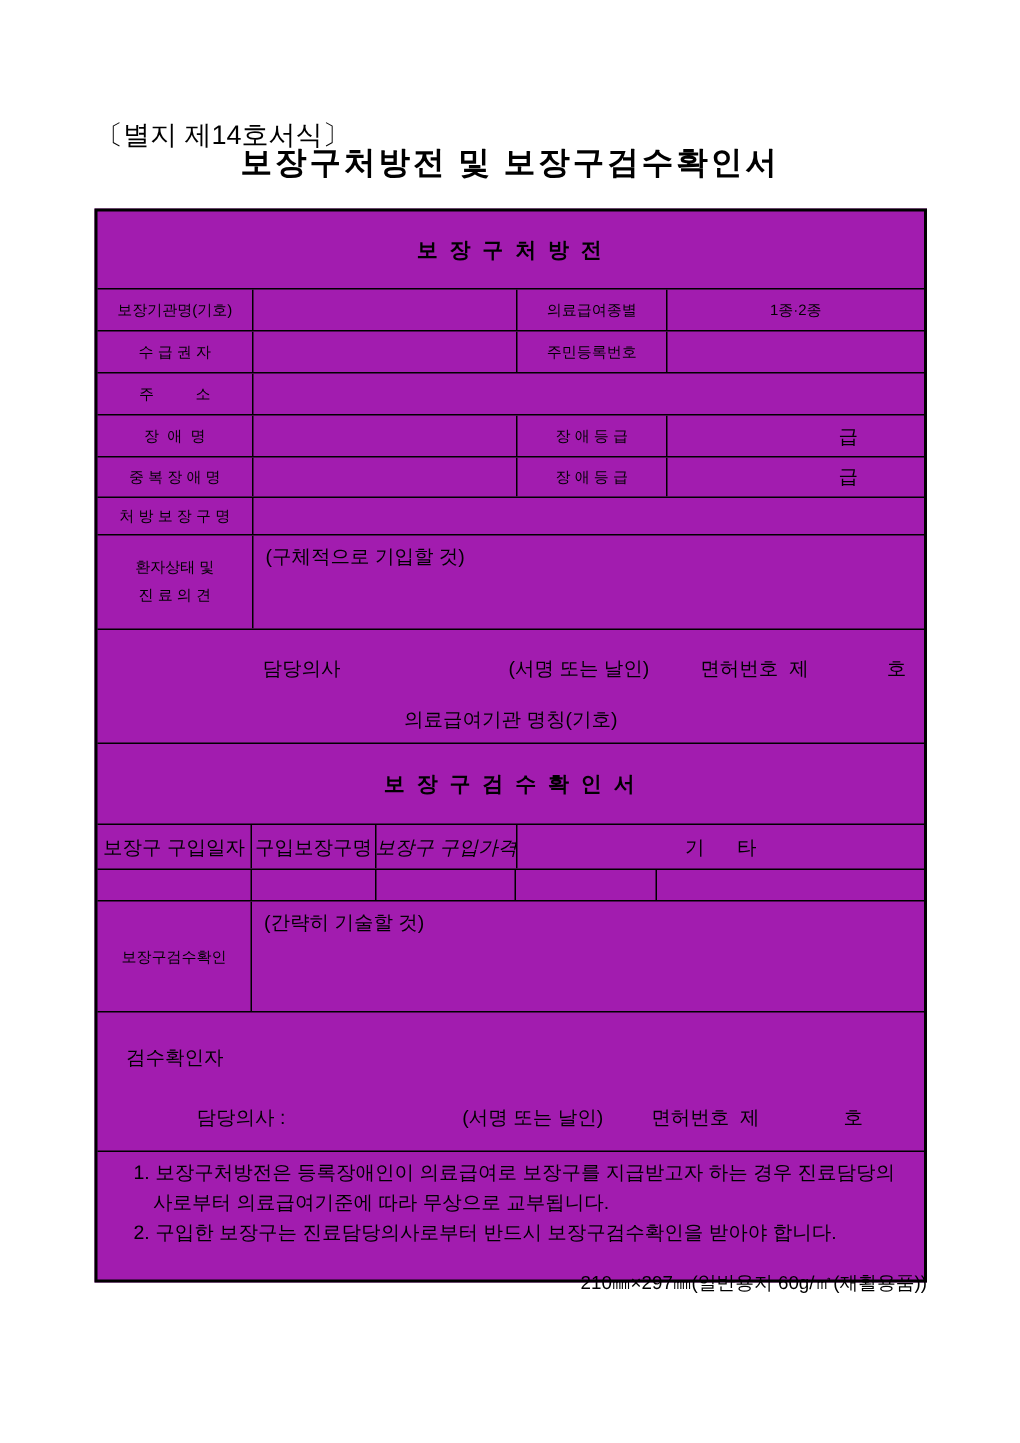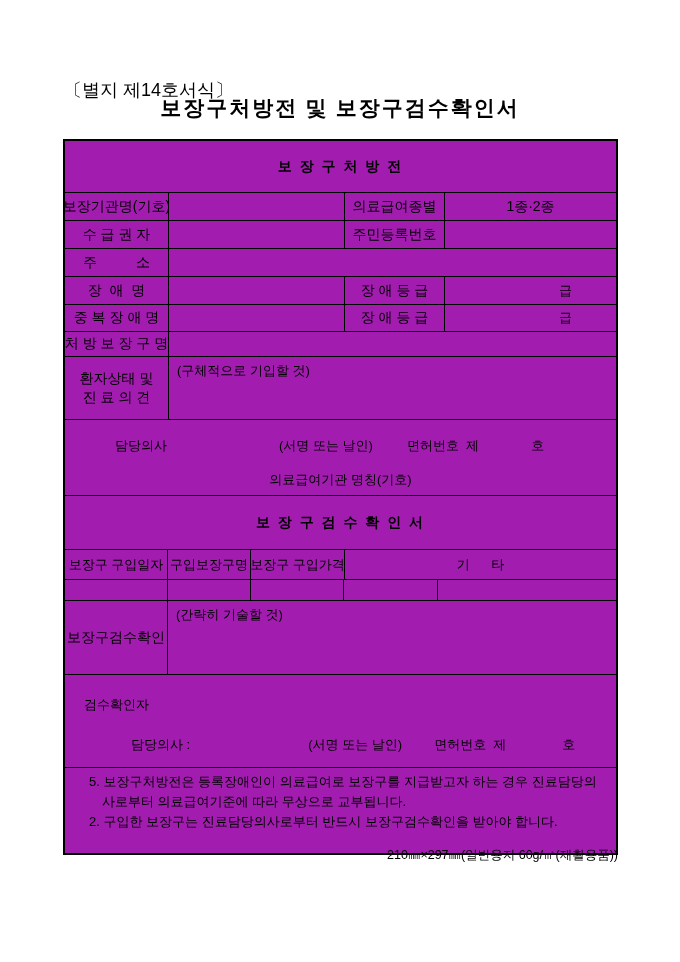--- a/index.html
+++ b/index.html
@@ -35,41 +35,41 @@
   .c:last-child { border-right:none; }
   .c.flx { flex:1 1 auto; }
   
   .w1 { width:104px; flex:0 0 104px; }
   .w2 { width:176px; flex:0 0 176px; }
   .w3 { width:100px; flex:0 0 100px; }
   
   .v1 { width:103px; flex:0 0 103px; }
   .v2 { width:83px;  flex:0 0 83px; }
   .v3 { width:93px;  flex:0 0 93px; }
-  .v4 { width:94px;  flex:0 0 94px; }
+  .v4 { width:94px;  flex:0 0 94px;font-style:italic; }
 
   .sec-title {
     justify-content:center; width:100%;
     font-size:14px; font-weight:bold;
     letter-spacing:2px; white-space:pre;
   }
-  .lbl { justify-content:center; font-size:14px; white-space:pre; text-align:center; }
+  .lbl { justify-content:center; font-size:10px; white-space:pre; text-align:center; }
   .lbl.two-line { flex-direction:column; line-height:19px; }
   .hd  { justify-content:center; font-size:13px; white-space:pre; }
   .unit-cell { justify-content:flex-end; padding-right:44px; font-size:13px; }
   .note { align-items:flex-start; justify-content:flex-start; padding:5px 6px 0 8px; font-size:13px; white-space:pre; }
   .blank { }
 
   .block { display:block; }
   .sig-line { display:flex; align-items:center; font-size:13px; white-space:pre; }
   .sig-line .sp-sign { margin-left:112px; }
   .sig-line .sp-lic  { margin-left:34px; }
   .sig-line .sp-unit { margin-left:52px; }
   .presc-sig { padding-top:17px; }
-  .presc-sig .sig-line { padding-left:50px; }
+  .presc-sig .sig-line { padding-left:110px; }
   .org-line { text-align:center; margin-top:16px; font-size:13px; white-space:pre; }
 
   .inspect-sig { padding-top:21px; }
   .confirmer { font-size:13px; padding-left:19px; white-space:pre; }
   .inspect-sig .sig-line { padding-left:66px; margin-top:22px; }
   .inspect-sig .sp-sign { margin-left:118px; }
   .inspect-sig .sp-lic  { margin-left:32px; }
   .inspect-sig .sp-unit { margin-left:56px; }
 
   .remarks { padding:4px 4px 0 4px; font-size:13px; line-height:20px; }
@@ -181,21 +181,21 @@
       <div class="confirmer">검수확인자</div>
       <div class="sig-line">
         <span>담당의사 :</span>
         <span class="sp-sign">(서명 또는 날인)</span>
         <span class="sp-lic">면허번호  제</span>
         <span class="sp-unit">호</span>
       </div>
     </div>
 
     <div class="r block remarks" style="height:85px">
-      <div class="rm-line rm-indent1">5. 보장구처방전은 등록장애인이 의료급여로 보장구를 지급받고자 하는 경우 진료담당의</div>
+      <div class="rm-line rm-indent1">1. 보장구처방전은 등록장애인이 의료급여로 보장구를 지급받고자 하는 경우 진료담당의</div>
       <div class="rm-line rm-indent2">사로부터 의료급여기준에 따라 무상으로 교부됩니다.</div>
       <div class="rm-line rm-indent1">2. 구입한 보장구는 진료담당의사로부터 반드시 보장구검수확인을 받아야 합니다.</div>
     </div>
 
   </div>
 
   <div class="paper-spec">210㎜×297㎜(일반용지 60g/㎡(재활용품))</div>
 
 </div>
 

